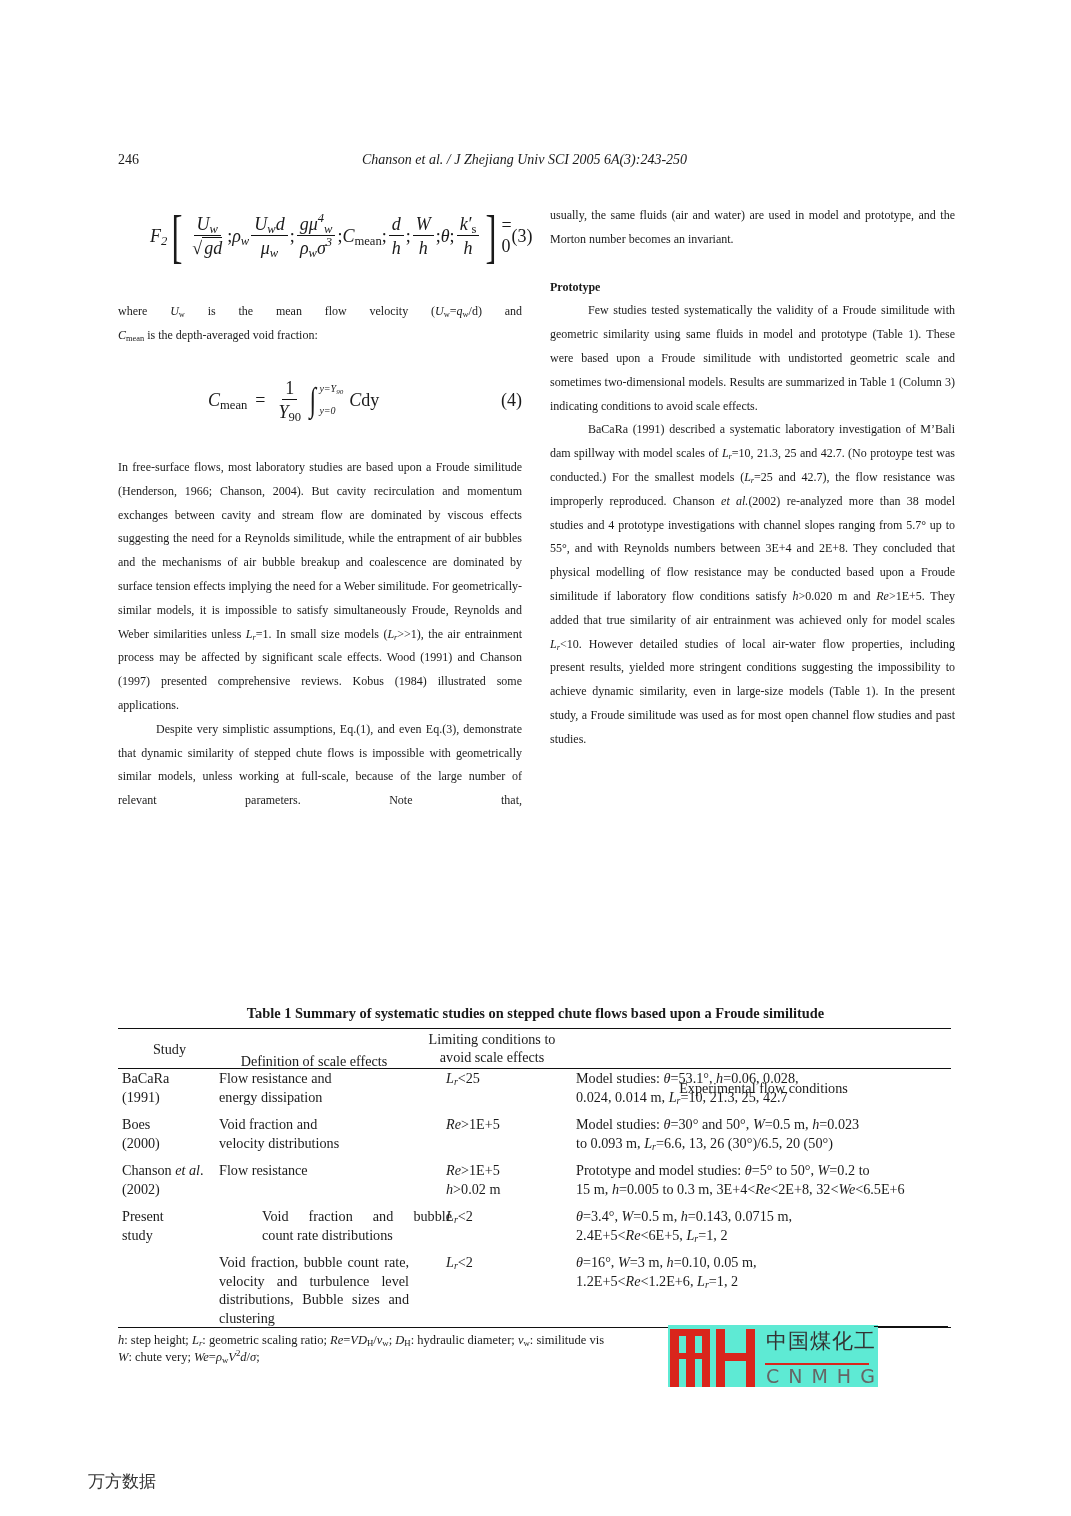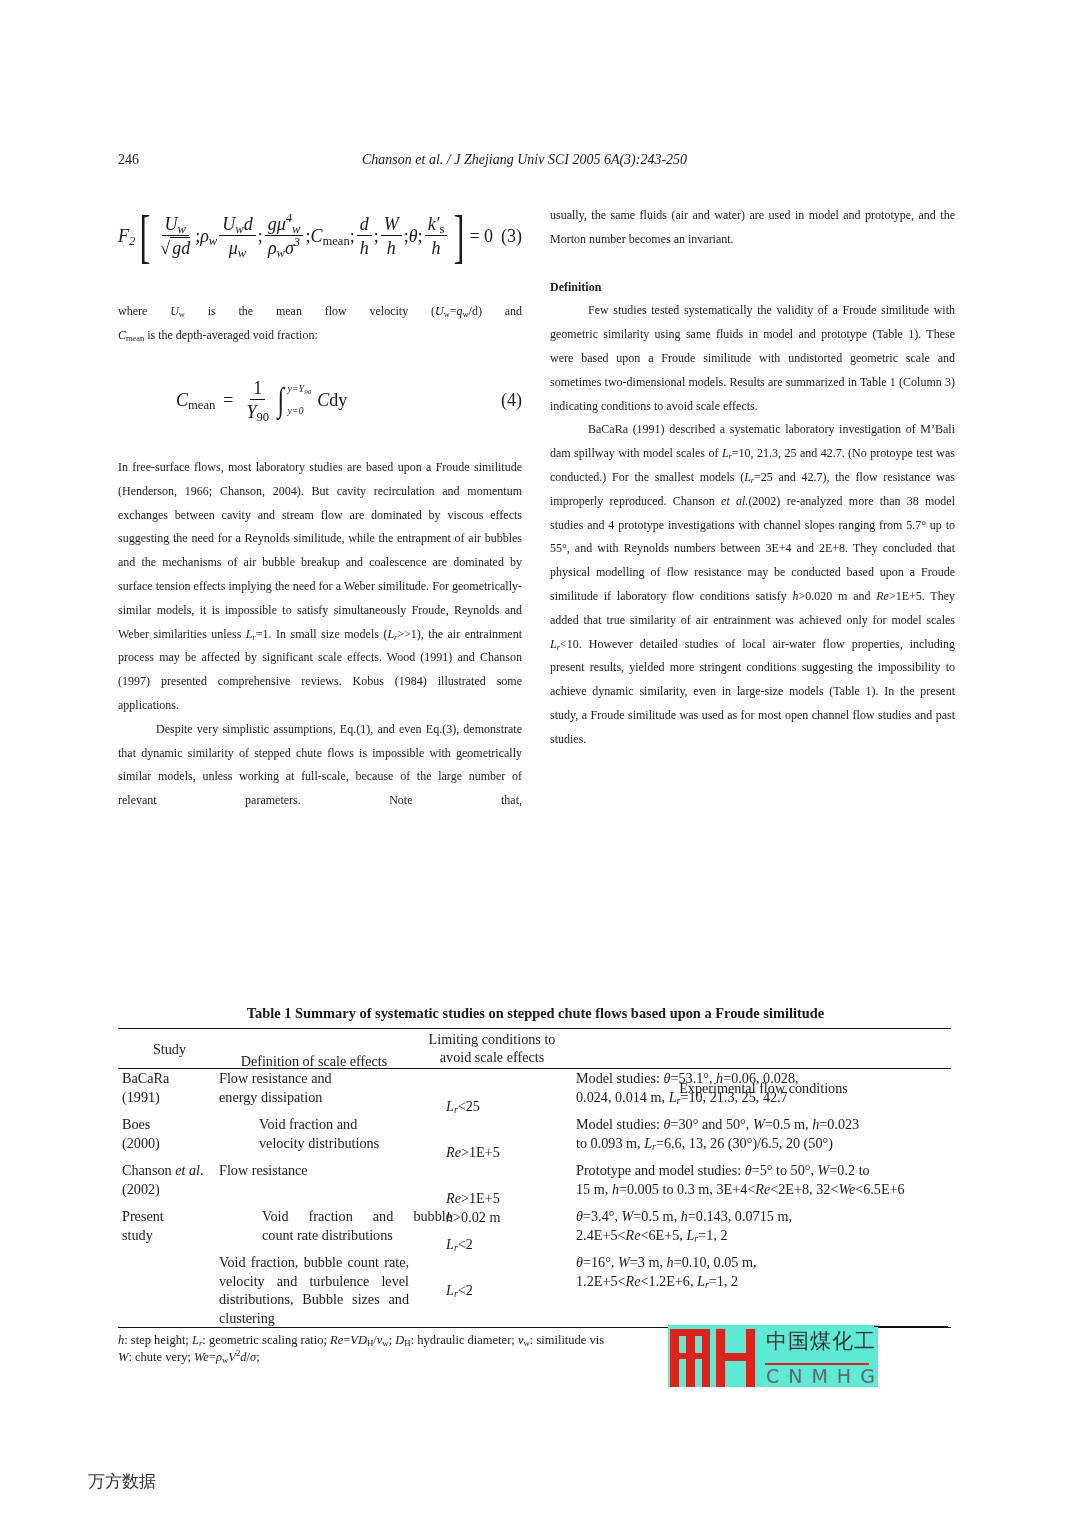--- a/index.html
+++ b/index.html
@@ -14,21 +14,21 @@
   .col-right { left:550px; width:405px; }
   .col p { margin:0; }
   .indent { text-indent:38px; }
   .last { text-align-last:justify; }
   i, .it { font-style:italic; }
   sub { font-size:0.7em; vertical-align:-0.25em; line-height:0; }
   sup { font-size:0.7em; vertical-align:0.6em; line-height:0; }
 
   
   .eq3 { left:118px; top:200px; width:404px; height:72px; font-size:18px; }
-  .eq-row { display:flex; align-items:center; height:72px; }
+  .eq-row { display:flex; align-items:center; height:72px;margin-left:32px; }
   .frac { display:inline-flex; flex-direction:column; align-items:center; margin:0 2px; }
   .frac .num { border-bottom:1px solid #111; padding:0 3px; line-height:22px; }
   .frac .den { line-height:24px; padding:0 3px; }
   .bracket { font-size:60px; line-height:60px; font-weight:100; transform:scaleX(0.55); display:inline-block; }
   .sqrt { border-top:1px solid #111; padding-left:2px; }
   .eqnum { margin-left:auto; }
 
   
   .eq4 { left:118px; top:372px; width:404px; height:56px; font-size:18px; }
   .integral { font-size:34px; display:inline-block; transform:scaleX(0.7); margin:0 2px; }
@@ -39,21 +39,21 @@
   
   .table-caption { left:118px; width:835px; top:1005px; text-align:center; font-weight:bold; font-size:14.4px; }
   .tbl { position:absolute; left:118px; top:1028px; width:833px; font-size:14.2px; line-height:18.5px; }
   .rule-top { position:absolute; left:0; top:0; width:833px; border-top:1.6px solid #111; }
   .rule-mid { position:absolute; left:0; top:40px; width:833px; border-top:1px solid #111; }
   .rule-bot { position:absolute; left:0; top:299px; width:833px; border-top:1.6px solid #111; }
   .th { position:absolute; text-align:center; }
   .td { position:absolute; }
   .c1 { left:4px; width:95px; }
   .c2 { left:101px; width:190px; }
-  .c3 { left:304px; width:140px; padding-left:24px; box-sizing:border-box;margin-top:28px; }
+  .c3 { left:304px; width:140px; padding-left:24px; box-sizing:border-box; }
   .c4 { left:458px; width:375px; }
   .justify-td { text-align:justify; }
   .footnote { position:absolute; left:0; top:304px; width:560px; font-size:12.5px; line-height:17px; }
 
   
   .logo { left:668px; top:1325px; width:210px; height:62px; background:#5eead4; }
   .logo-mark { position:absolute; left:2px; top:4px; }
   .logo-cn { position:absolute; left:98px; top:2px; font-family:"DejaVu Sans", sans-serif; font-size:21px; color:#333; letter-spacing:1px; }
   .logo-line { position:absolute; left:97px; top:38px; width:104px; border-top:2px solid #d9251c; }
   .logo-en { position:absolute; left:98px; top:40px; font-family:"DejaVu Sans", sans-serif; font-size:19px; color:#666; letter-spacing:9px; }
@@ -131,21 +131,21 @@
 
 <div class="col col-left" style="top:456px;">
   <p>
     <span>In free-surface flows, most laboratory studies are based upon a Froude similitude (Henderson, 1966; Chanson, 2004). But cavity recirculation and momentum exchanges between cavity and stream flow are dominated by viscous effects suggesting the need for a Reynolds similitude, while the entrapment of air bubbles and the mechanisms of air bubble breakup and coalescence are dominated by surface tension effects implying the need for a Weber similitude. For geometrically-similar models, it is impossible to satisfy simultaneously Froude, Reynolds and Weber similarities unless </span><i>L</i><sub class="it">r</sub><span>=1. In small size models (</span><i>L</i><sub class="it">r</sub><span>&gt;&gt;1), the air entrainment process may be affected by significant scale effects. Wood (1991) and Chanson (1997) presented comprehensive reviews. Kobus (1984) illustrated some applications.</span>
   </p>
   <p class="indent last">Despite very simplistic assumptions, Eq.(1), and even Eq.(3), demonstrate that dynamic similarity of stepped chute flows is impossible with geometrically similar models, unless working at full-scale, because of the large number of relevant parameters. Note that,</p>
 </div>
 
 <div class="col col-right" style="top:204px;">
   <p>usually, the same fluids (air and water) are used in model and prototype, and the Morton number becomes an invariant.</p>
-  <p class="heading" style="margin-top:24px;">Definition</p>
+  <p class="heading" style="margin-top:24px;">Prototype</p>
   <p class="indent">Few studies tested systematically the validity of a Froude similitude with geometric similarity using same fluids in model and prototype (Table 1). These were based upon a Froude similitude with undistorted geometric scale and sometimes two-dimensional models. Results are summarized in Table 1 (Column 3) indicating conditions to avoid scale effects.</p>
   <p class="indent">
     <span>BaCaRa (1991) described a systematic laboratory investigation of M’Bali dam spillway with model scales of </span><i>L</i><sub class="it">r</sub><span>=10, 21.3, 25 and 42.7. (No protoype test was conducted.) For the smallest models (</span><i>L</i><sub class="it">r</sub><span>=25 and 42.7), the flow resistance was improperly reproduced. Chanson </span><i>et al.</i><span>(2002) re-analyzed more than 38 model studies and 4 prototype investigations with channel slopes ranging from 5.7° up to 55°, and with Reynolds numbers between 3E+4 and 2E+8. They concluded that physical modelling of flow resistance may be conducted based upon a Froude similitude if laboratory flow conditions satisfy </span><i>h</i><span>&gt;0.020 m and </span><i>Re</i><span>&gt;1E+5. They added that true similarity of air entrainment was achieved only for model scales </span><i>L</i><sub class="it">r</sub><span>&lt;10. However detailed studies of local air-water flow properties, including present results, yielded more stringent conditions suggesting the impossibility to achieve dynamic similarity, even in large-size models (Table 1). In the present study, a Froude similitude was used as for most open channel flow studies and past studies.</span>
   </p>
 </div>
 
 <div class="abs table-caption">Table 1  Summary of systematic studies on stepped chute flows based upon a Froude similitude</div>
 <div class="tbl">
   <div class="rule-top"></div>
   <div class="th c1" style="top:12px;">Study</div>
@@ -168,21 +168,21 @@
       <div><span>Model studies: </span><i>θ</i><span>=53.1°, </span><i>h</i><span>=0.06, 0.028,</span></div>
       <div><span>0.024, 0.014 m, </span><i>L</i><sub class="it">r</sub><span>=10, 21.3, 25, 42.7</span></div>
     </div>
   </div>
 
   <div>
     <div class="td c1" style="top:87px;">
         <div>Boes</div>
         <div>(2000)</div>
       </div>
-    <div class="td c2" style="top:87px;margin-left:40px;">
+    <div class="td c2" style="top:87px;">
         <div>Void fraction and</div>
         <div>velocity distributions</div>
       </div>
     <div class="td c3" style="top:87px;"><i>Re</i><span>&gt;1E+5</span></div>
     <div class="td c4" style="top:87px;">
       <div><span>Model studies: </span><i>θ</i><span>=30° and 50°, </span><i>W</i><span>=0.5 m, </span><i>h</i><span>=0.023</span></div>
       <div><span>to 0.093 m, </span><i>L</i><sub class="it">r</sub><span>=6.6, 13, 26 (30°)/6.5, 20 (50°)</span></div>
     </div>
   </div>
 

